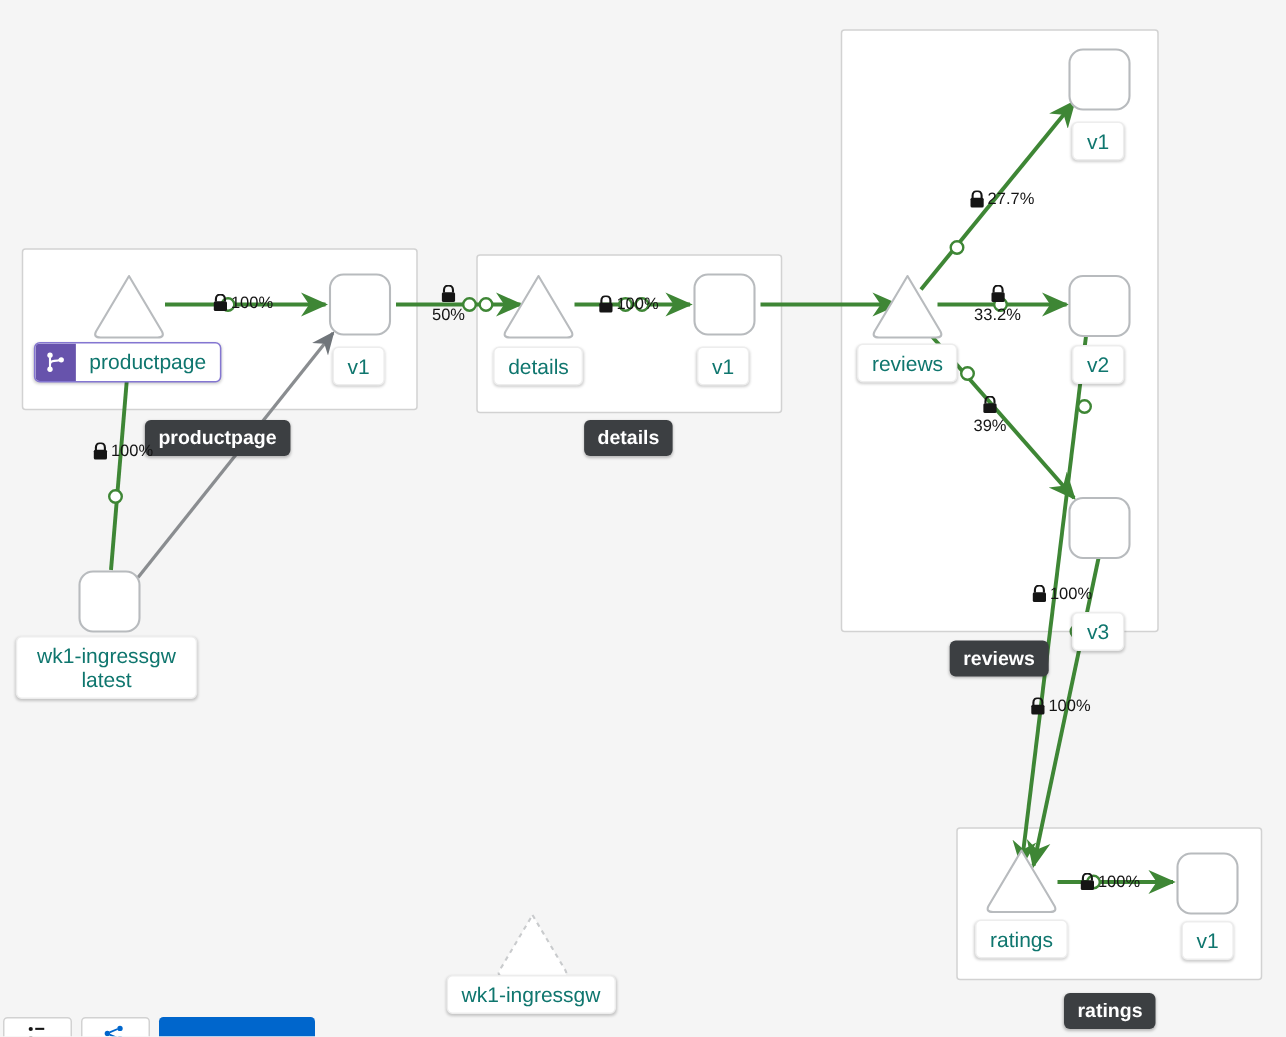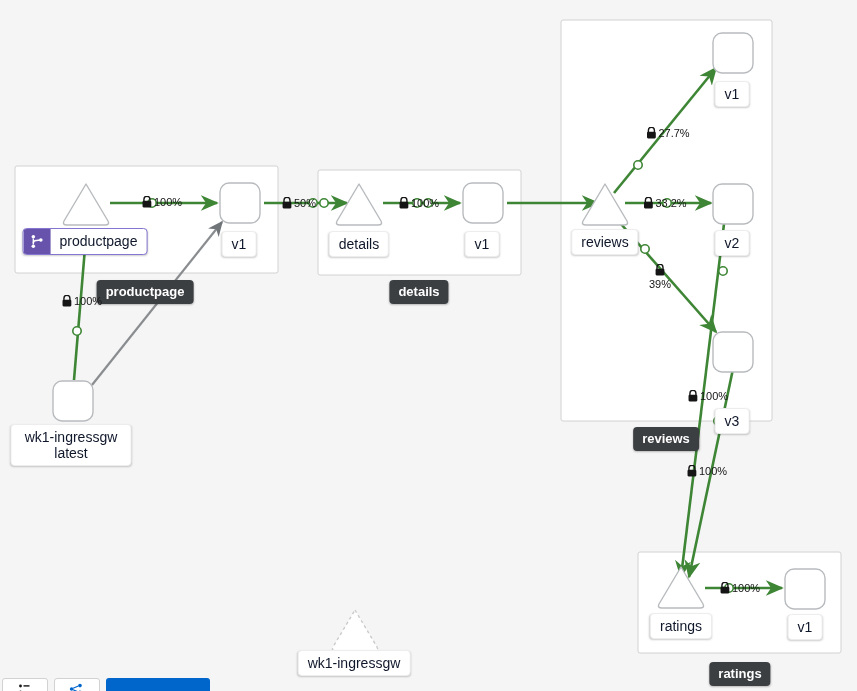--- a/index.html
+++ b/index.html
@@ -14,21 +14,21 @@
   svg#graph{position:absolute;left:0;top:0;width:857px;height:691px;}
 
   
   .nodelabel{
     position:absolute;
     background:#fff;
     border:1px solid #ededed;
     border-radius:4px;
     box-shadow:0 1px 2px rgba(0,0,0,.20);
     font-size:14px;
-    color:#0f172a;
+    color:#0f766e;
     line-height:16px;
     padding:4px 9px;
     text-align:center;
     white-space:pre-line;
     transform:translateX(-50%);
   }
   .nodelabel.vs{
     padding:0;
     border:1px solid #8476d1;
     display:flex;
@@ -222,21 +222,21 @@
   <div class="edgelabel" style="left:162px;top:202px;">
     <span>
       <svg width="10" height="12" viewBox="0 0 10 12">
           <path d="M2 5V3.3A3 3 0 0 1 8 3.3V5" stroke="#151515" stroke-width="1.4" fill="none"></path>
           <rect x="0.6" y="4.8" width="8.8" height="6.6" rx="1.1" fill="#151515"></rect>
         </svg>
     </span>
     <span>100%</span>
   </div>
 
-  <div class="edgelabel" style="left:299px;top:203px;">
+  <div class="edgelabel" style="left:299px;top:203px;flex-direction:column;">
     <span>
       <svg width="10" height="12" viewBox="0 0 10 12">
           <path d="M2 5V3.3A3 3 0 0 1 8 3.3V5" stroke="#151515" stroke-width="1.4" fill="none"></path>
           <rect x="0.6" y="4.8" width="8.8" height="6.6" rx="1.1" fill="#151515"></rect>
         </svg>
     </span>
     <span>50%</span>
   </div>
 
   <div class="edgelabel" style="left:419px;top:203px;">
@@ -252,21 +252,21 @@
   <div class="edgelabel" style="left:668px;top:133px;">
     <span>
       <svg width="10" height="12" viewBox="0 0 10 12">
           <path d="M2 5V3.3A3 3 0 0 1 8 3.3V5" stroke="#151515" stroke-width="1.4" fill="none"></path>
           <rect x="0.6" y="4.8" width="8.8" height="6.6" rx="1.1" fill="#151515"></rect>
         </svg>
     </span>
     <span>27.7%</span>
   </div>
 
-  <div class="edgelabel" style="left:665px;top:203px;">
+  <div class="edgelabel" style="left:665px;top:203px;flex-direction:column;">
     <span>
       <svg width="10" height="12" viewBox="0 0 10 12">
           <path d="M2 5V3.3A3 3 0 0 1 8 3.3V5" stroke="#151515" stroke-width="1.4" fill="none"></path>
           <rect x="0.6" y="4.8" width="8.8" height="6.6" rx="1.1" fill="#151515"></rect>
         </svg>
     </span>
     <span>33.2%</span>
   </div>
 
   <div class="edgelabel" style="left:660px;top:277px;flex-direction:column;">

